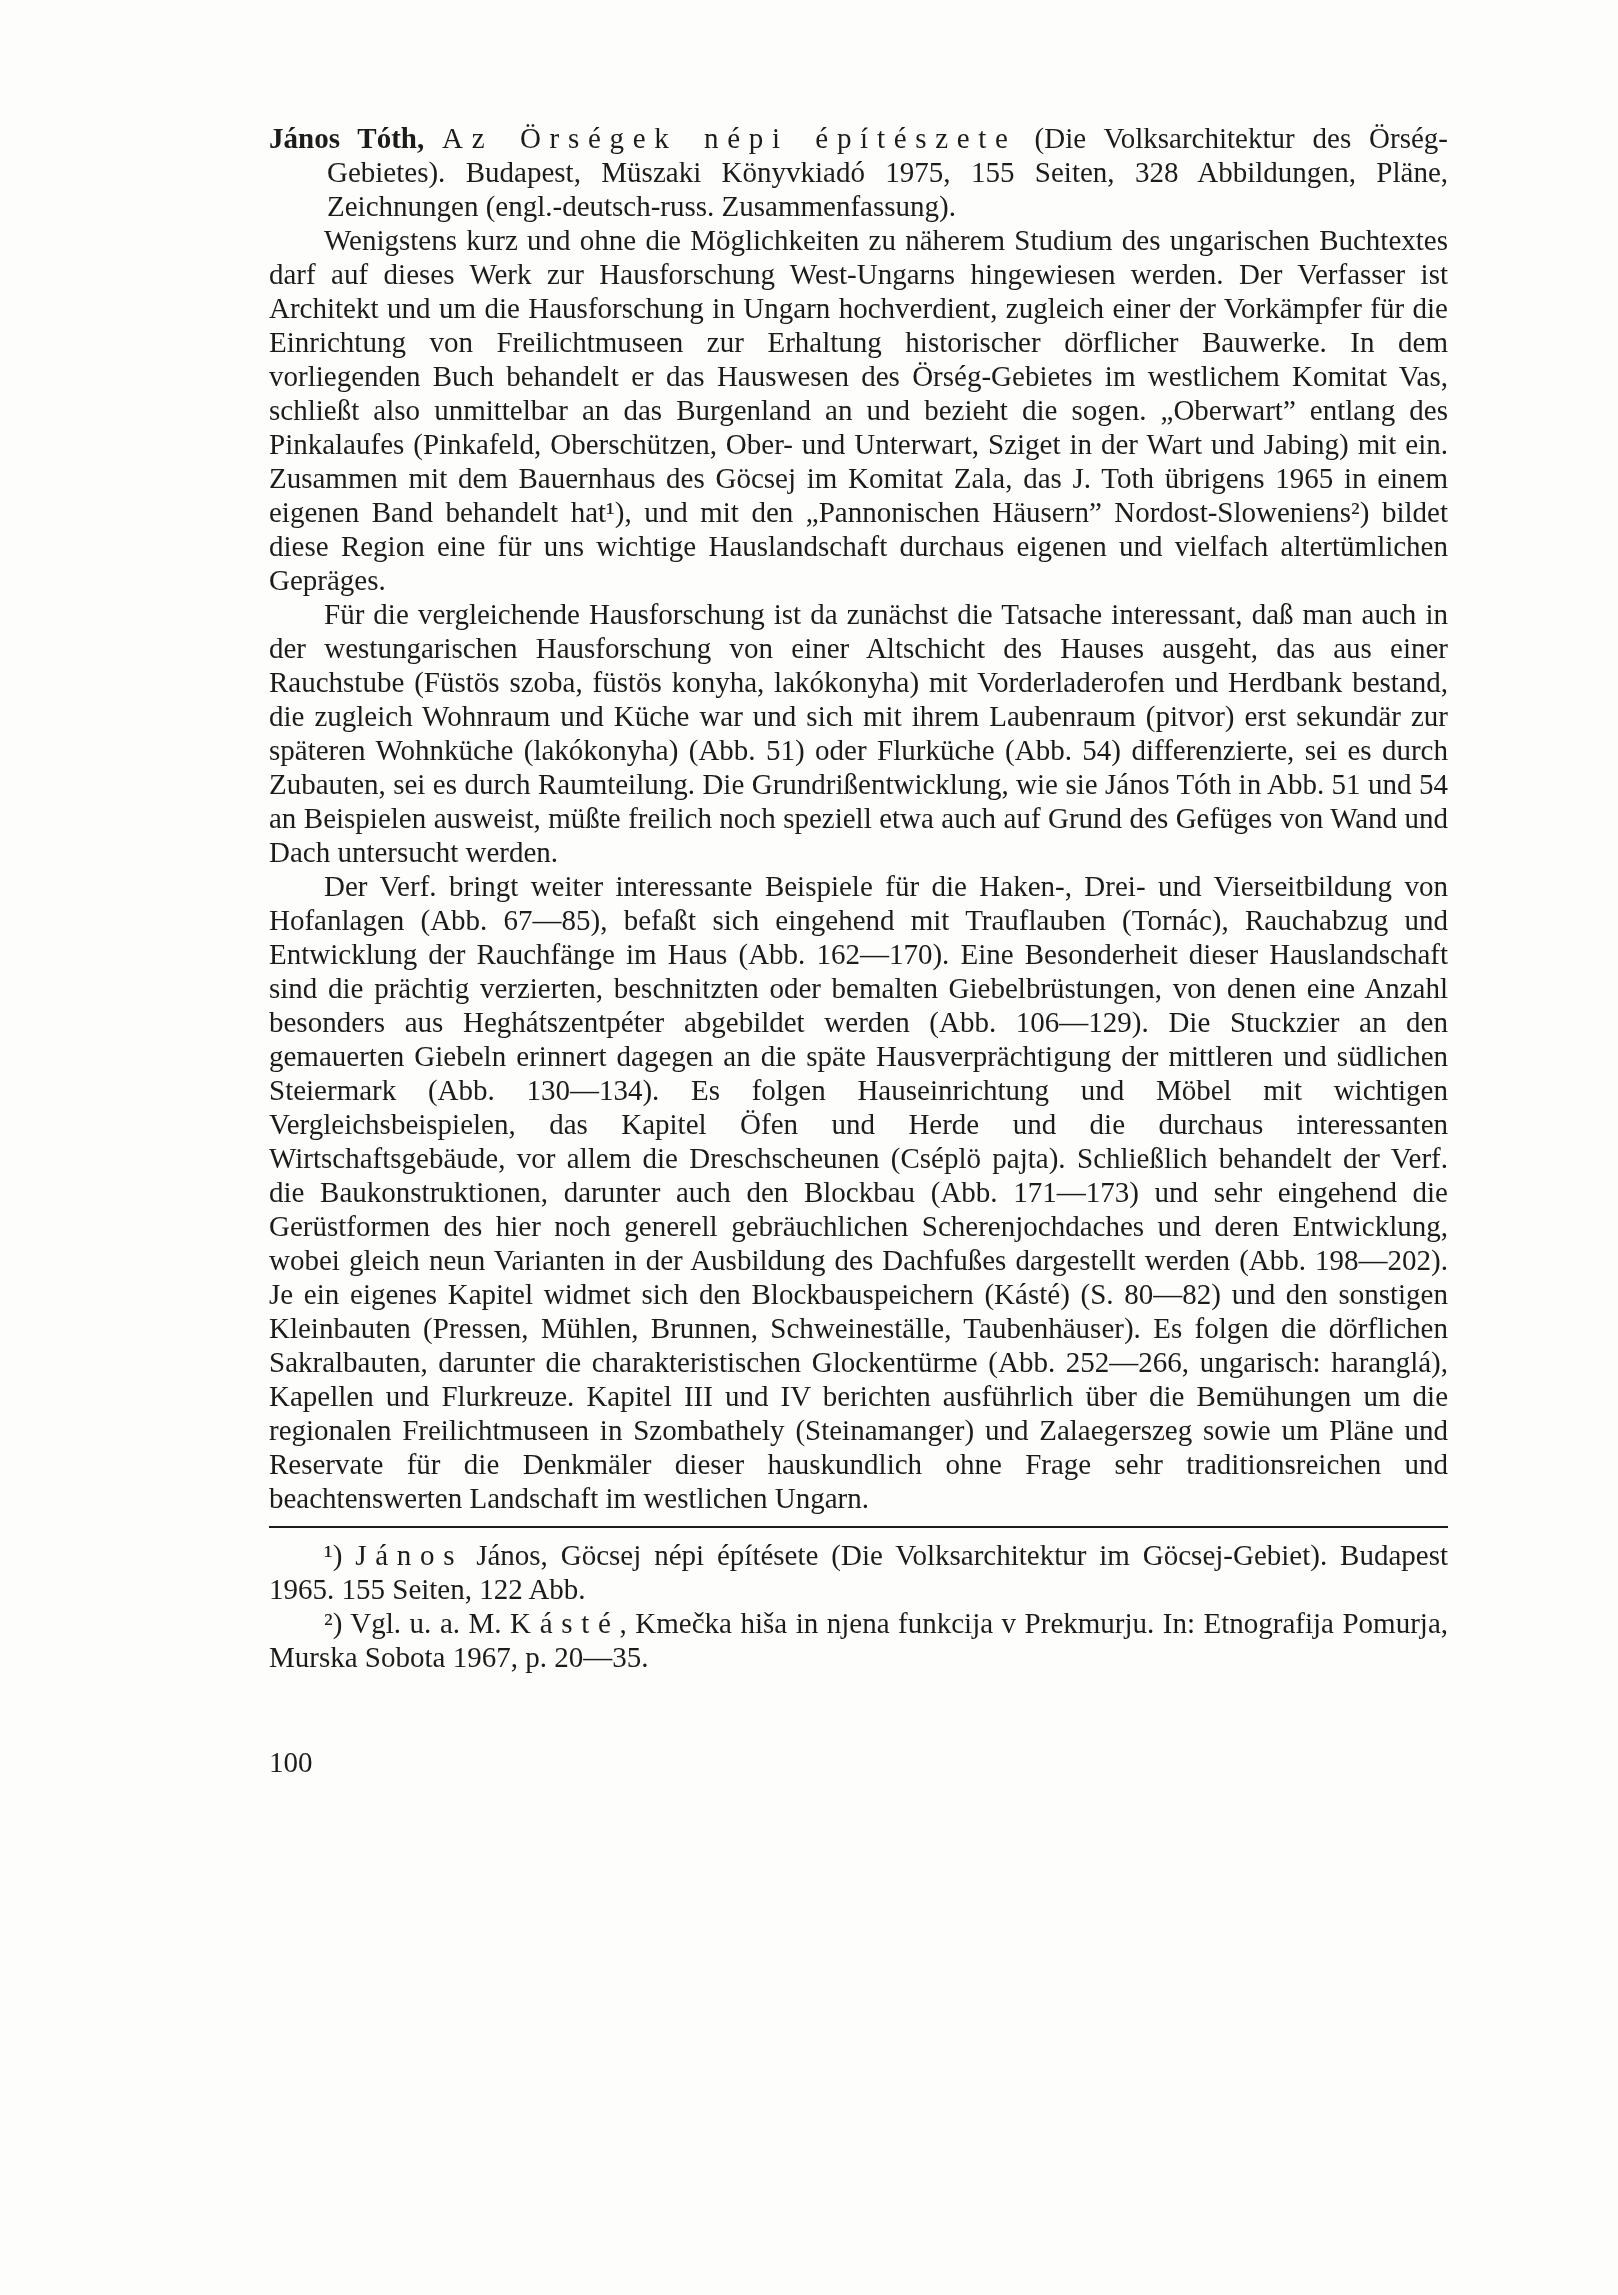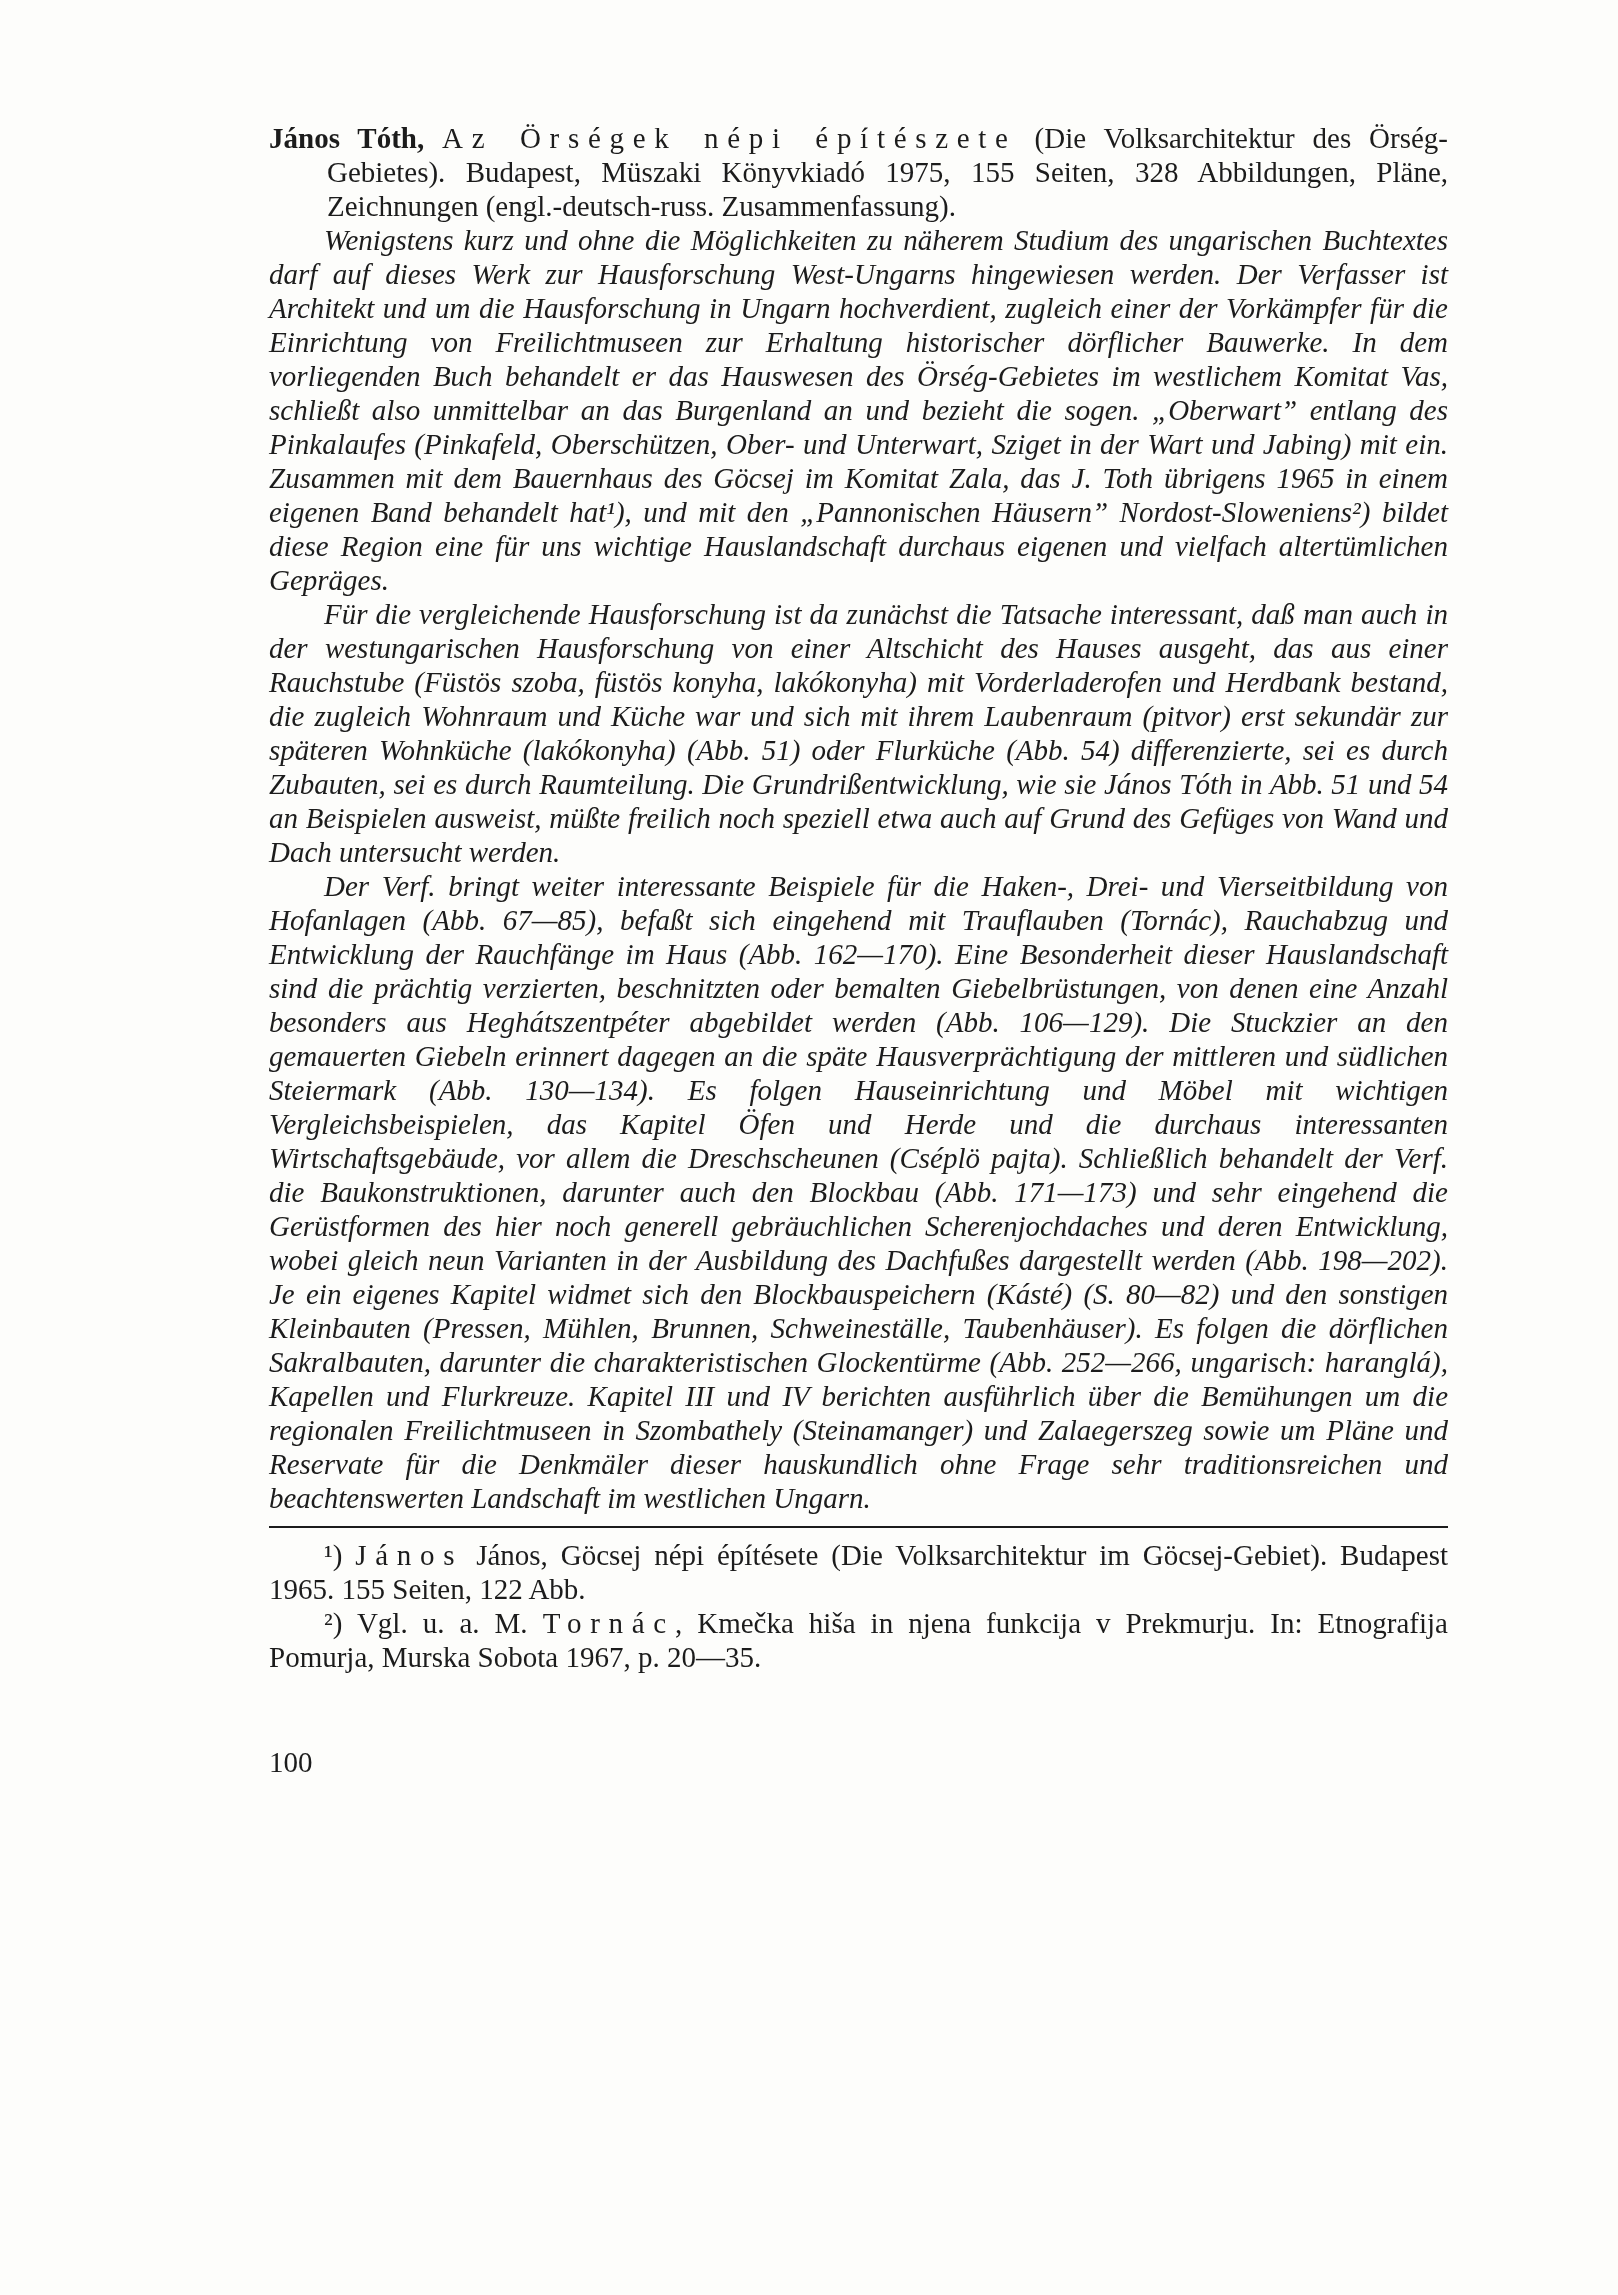--- a/index.html
+++ b/index.html
@@ -25,21 +25,21 @@
     p { margin: 0; text-align: justify; }
 
     
     .citation { padding-left: 58px; text-indent: -58px; }
     .citation .author { font-weight: 700; }
 
     
     .sperr { letter-spacing: 0.30em; }
 
     
-    .body-par { text-indent: 55px; font-style: italic; }
+    .body-par { text-indent: 55px; }
 
     
     .footnote-rule {
       width: 100%;
       border: 0;
       border-top: 2.4px solid #1c1c1c;
       margin: 11.3px 0 9.7px 0;
     }
     .footnote { text-indent: 55px; }
 
@@ -71,20 +71,20 @@
 
     <p class="footnote">
       <span>¹)</span>
       <span class="sperr">János</span>
       <span>János, Göcsej népi építésete (Die Volksarchitektur im Göcsej-Gebiet). Budapest 1965. 155 Seiten, 122 Abb.</span>
     </p>
 
     <p class="footnote">
       <span>²)</span>
       <span>Vgl. u. a. M.</span>
-      <span class="sperr">Tornác</span><span>, Kmečka hiša in njena funkcija v Prekmurju. In: Etnografija Pomurja, Murska Sobota 1967, p. 20—35.</span>
+      <span class="sperr">Kásté</span><span>, Kmečka hiša in njena funkcija v Prekmurju. In: Etnografija Pomurja, Murska Sobota 1967, p. 20—35.</span>
     </p>
 
     <div class="page-number">100</div>
 
   </div>
 </div>
 
 
 </body></html>

